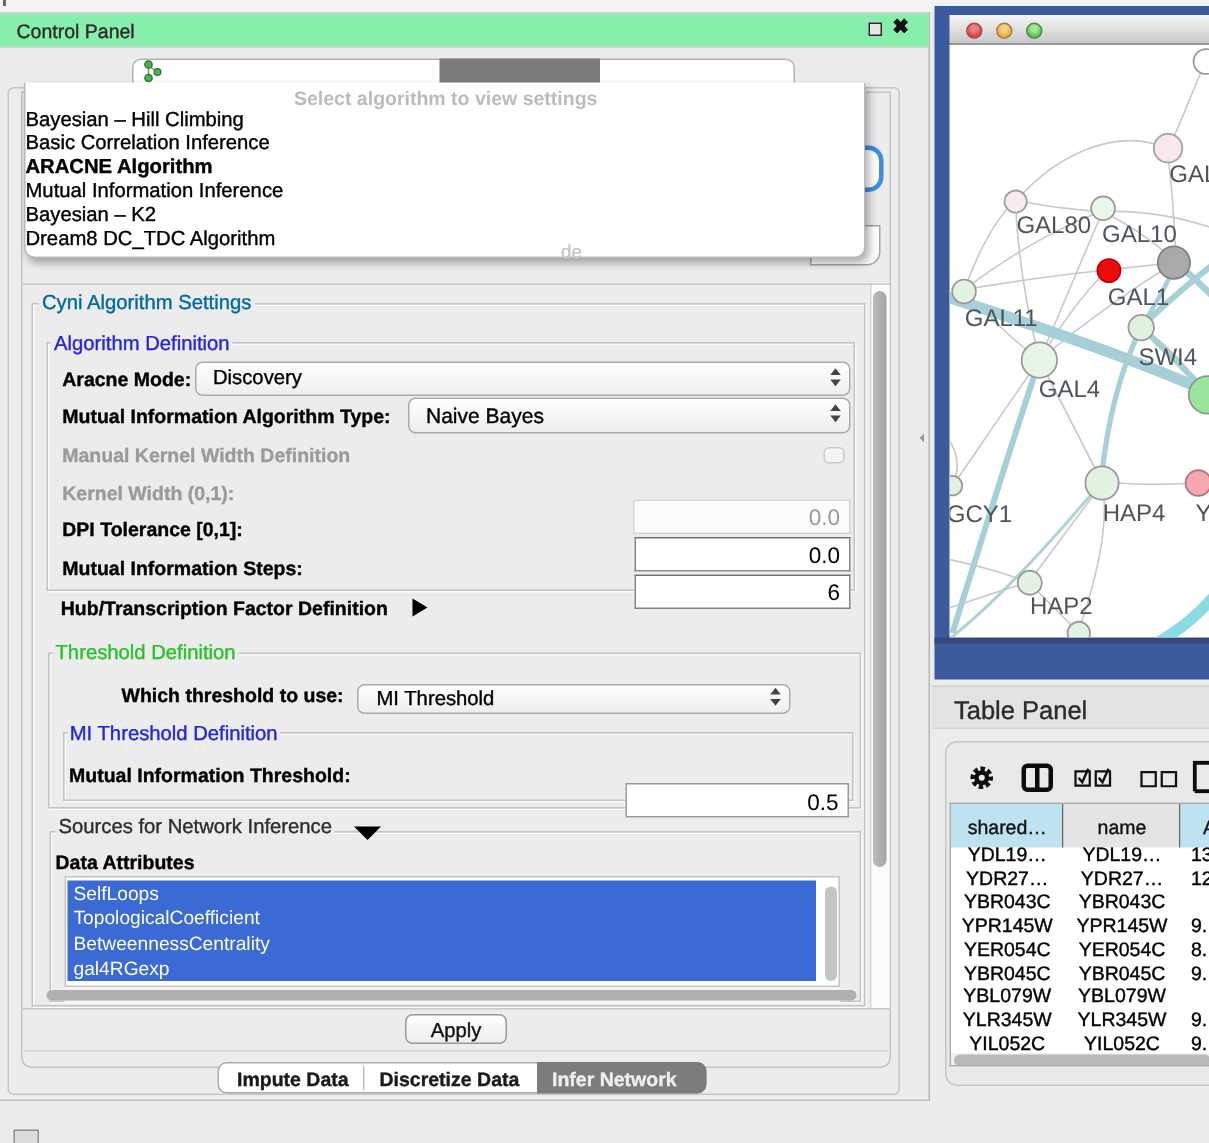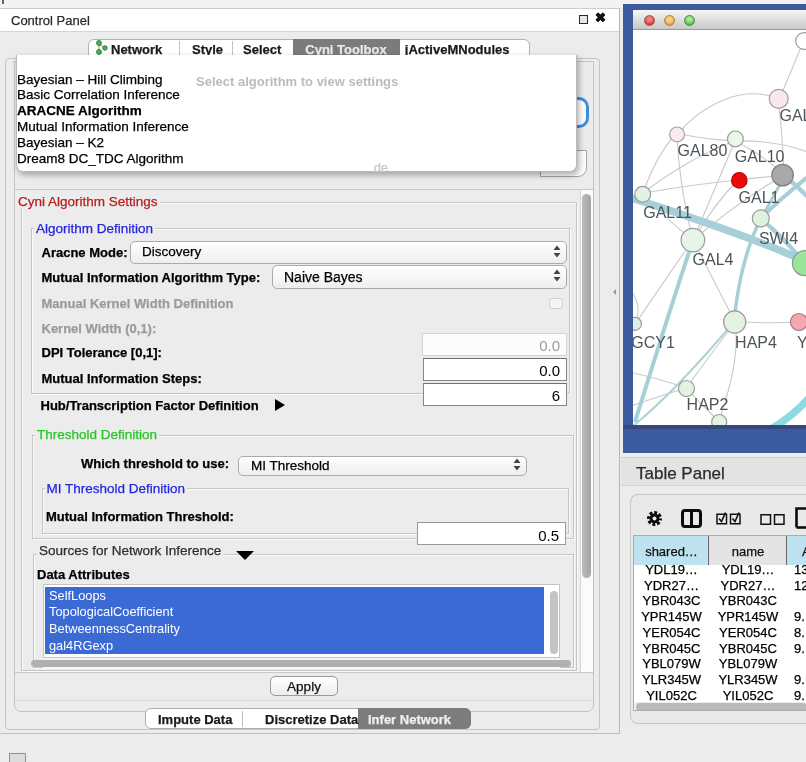--- a/index.html
+++ b/index.html
@@ -14,58 +14,49 @@
 .gt { padding:0 2px; background:#ececec; font-size:13.5px; white-space:nowrap; }
 </style>
 </head>
 <body>
 
 <div class="abs" style="left:0;top:0;width:806px;height:8px;background:#f3f3f3;"></div>
 <div class="abs" style="left:2px;top:0;width:2px;height:4px;background:#666;"></div>
 
 <div class="abs" style="left:0;top:8px;width:620px;height:726px;background:#ececec;border-right:1px solid #b6b6b6;border-top:1px solid #cdcdcd;border-bottom:1px solid #c0c0c0;">
 
-  <div class="abs" style="left:0;top:0;width:619px;height:23px;background:#ffffff;border-bottom:1px solid #d4d4d4;">
+  <div class="abs" style="left:0;top:0;width:619px;height:23px;background:#86efac;border-bottom:1px solid #d4d4d4;">
     <div class="abs" style="left:11px;top:4px;font-size:13px;color:#2b2b2b;">Control Panel</div>
     <div class="abs" style="left:579px;top:6px;width:9px;height:9px;border:1.5px solid #2a2a2a;background:#e6e6e6;"></div>
     <div class="abs" style="left:595px;top:1px;font-size:13px;font-weight:bold;color:#111;">✖</div>
   </div>
 
   <div class="abs" style="left:5px;top:49px;width:595px;height:672px;border:1px solid #c6c6c6;border-radius:4px;background:#ececec;"></div>
 
   <div class="abs" style="left:14px;top:52px;width:580px;height:651px;border:1px solid #c4c4c4;border-radius:0 0 7px 7px;background:#ececec;"></div>
 
   <div class="abs" style="left:88px;top:30px;width:442px;height:21px;background:#fff;border:1px solid #b3b3b3;border-radius:6px;"></div>
   <div class="abs" style="left:292.5px;top:30px;width:107.5px;height:21px;background:#7b7b7b;"></div>
-  <div class="abs" style="left:88px;top:30px;width:442px;height:21px;font-size:13px;font-weight:bold;color:#1a1a1a;">
-    <div class="abs" style="left:23px;top:2.8px;">Network</div>
-    <div class="abs" style="left:90.5px;top:2px;width:1px;height:17px;background:#c3c3c3;"></div>
-    <div class="abs" style="left:104px;top:2.8px;">Style</div>
-    <div class="abs" style="left:144px;top:2px;width:1px;height:17px;background:#c3c3c3;"></div>
-    <div class="abs" style="left:155px;top:2.8px;">Select</div>
-    <div class="abs" style="left:217.3px;top:2.8px;color:#e9e9e9;">Cyni Toolbox</div>
-    <div class="abs" style="left:316.8px;top:2.8px;">jActiveMNodules</div>
-  </div>
 
   <svg class="abs" style="left:95px;top:31px;" width="14" height="16" viewBox="0 0 14 16">
     <line x1="4" y1="4" x2="10" y2="8" stroke="#888" stroke-width="1"></line>
     <line x1="4" y1="4" x2="4" y2="12" stroke="#888" stroke-width="1"></line>
     <circle cx="4" cy="3" r="2.4" fill="#49b84c" stroke="#2c7a2e"></circle>
     <circle cx="10" cy="8" r="2.2" fill="#49b84c" stroke="#2c7a2e"></circle>
     <circle cx="4" cy="12" r="2.4" fill="#49b84c" stroke="#2c7a2e"></circle>
   </svg>
 
   <div class="abs" style="left:15px;top:180px;width:578px;height:1px;background:#c9c9c9;"></div>
   <div class="abs" style="left:15px;top:663px;width:578px;height:1px;background:#c9c9c9;"></div>
 
   <div class="abs" style="left:580px;top:181px;width:13px;height:482px;background:#fbfbfb;border-left:1px solid #d6d6d6;"></div>
   <div class="abs" style="left:582px;top:185px;width:9px;height:384px;background:linear-gradient(90deg,#bcbcbc,#a4a4a4);border-radius:5px;"></div>
 
   <div class="abs grp" style="left:21px;top:192.5px;width:556px;height:469px;"></div>
-  <div class="abs gt" style="left:16px;top:185px;color:#b91c1c;">Cyni Algorithm Settings</div>
+  <div class="abs gt" style="left:26px;top:185px;color:#0369a1;">Cyni Algorithm Settings</div>
 
   <div class="abs grp" style="left:31px;top:218.5px;width:539px;height:166px;"></div>
   <div class="abs gt" style="left:34px;top:211.5px;color:#2525e0;">Algorithm Definition</div>
 
   <div class="abs lbl" style="left:41.5px;top:236.3px;">Aracne Mode:</div>
   <div class="abs combo" style="left:130px;top:231.5px;width:437px;height:23.5px;"></div>
   <div class="abs" style="left:142px;top:235px;font-size:13.5px;color:#000;">Discovery</div>
 
   <div class="abs lbl" style="left:41.5px;top:260.7px;">Mutual Information Algorithm Type:</div>
   <div class="abs combo" style="left:272px;top:256px;width:295px;height:23.5px;"></div>
@@ -113,21 +104,21 @@
   <div class="abs" style="left:31px;top:651px;width:540px;height:7px;background:#b0b0b0;border-radius:4px;"></div>
 
   <div class="abs" style="left:270px;top:667px;width:68px;height:20px;background:linear-gradient(#ffffff,#ededed);border:1px solid #9a9a9a;border-radius:5px;text-align:center;font-size:13.5px;color:#111;padding-top:2px;">Apply</div>
   <div class="abs" style="left:15px;top:691px;width:578px;height:1px;background:#d8d8d8;"></div>
 
   <div class="abs" style="left:145px;top:699px;width:326px;height:21px;background:#fff;border:1px solid #ababab;border-radius:6px;"></div>
   <div class="abs" style="left:358px;top:699px;width:113px;height:21px;background:#7c7c7c;border-radius:0 6px 6px 0;"></div>
   <div class="abs" style="left:145px;top:699px;width:350px;height:21px;font-size:13px;font-weight:bold;color:#1a1a1a;">
     <div class="abs" style="left:13px;top:3.5px;">Impute Data</div>
     <div class="abs" style="left:97px;top:3px;width:1px;height:16px;background:#bcbcbc;"></div>
-    <div class="abs" style="left:120px;top:3.5px;">Discretize Data</div>
+    <div class="abs" style="left:108px;top:3.5px;">Discretize Data</div>
     <div class="abs" style="left:223px;top:3.5px;color:#efefef;">Infer Network</div>
   </div>
 </div>
 
 <svg class="abs" style="left:552px;top:244.5px;z-index:2;" width="10" height="13" viewBox="0 0 10 13">
   <path d="M 5,0.5 L 8.5,5 L 1.5,5 Z" fill="#444"></path>
     <path d="M 5,12.5 L 8.5,8 L 1.5,8 Z" fill="#444"></path>
 </svg>
 <svg class="abs" style="left:552px;top:269px;z-index:2;" width="10" height="13" viewBox="0 0 10 13">
   <path d="M 5,0.5 L 8.5,5 L 1.5,5 Z" fill="#444"></path>
@@ -137,21 +128,21 @@
   <path d="M 5,0.5 L 8.5,5 L 1.5,5 Z" fill="#444"></path>
     <path d="M 5,12.5 L 8.5,8 L 1.5,8 Z" fill="#444"></path>
 </svg>
 
 <div class="abs" style="left:563px;top:97px;width:26px;height:31px;border:3.5px solid #3e8ede;border-radius:0 10px 10px 0;background:#fff;z-index:5;"></div>
 <div class="abs" style="left:540px;top:150px;width:47px;height:27px;border:1px solid #a5a5a5;border-radius:0 0 9px 0;background:#fdfdfd;z-index:5;"></div>
 <div class="abs" style="left:374px;top:161px;font-size:12.5px;color:#c6c6c6;z-index:32;">de</div>
 
 <div class="abs" style="left:16px;top:55px;width:561px;height:117px;background:#fff;border:1px solid #b9b9b9;border-top:none;border-radius:0 0 7px 7px;box-shadow:2px 3px 6px rgba(0,0,0,0.32);z-index:30;"></div>
 <div class="abs" style="left:0;top:0;z-index:31;width:586px;">
-  <div class="abs" style="left:196px;top:58px;font-size:13px;font-weight:bold;color:#bbbbbb;margin-top:16px;-webkit-text-stroke:0;">Select algorithm to view settings</div>
+  <div class="abs" style="left:196px;top:58px;font-size:13px;font-weight:bold;color:#bbbbbb;-webkit-text-stroke:0;">Select algorithm to view settings</div>
   <div class="abs" style="left:17px;top:71.5px;font-size:13.5px;color:#000;line-height:15.9px;">Bayesian – Hill Climbing<br>Basic Correlation Inference<br><b>ARACNE Algorithm</b><br>Mutual Information Inference<br>Bayesian – K2<br>Dream8 DC_TDC Algorithm</div>
 </div>
 
 <div class="abs" style="left:613px;top:289px;width:0;height:0;border-right:3.5px solid #9a9a9a;border-top:3.5px solid transparent;border-bottom:3.5px solid transparent;"></div>
 
 <div class="abs" style="left:623px;top:4px;width:183px;height:449px;background:#3c5b9e;"></div>
 <div class="abs" style="left:623px;top:425px;width:183px;height:4px;background:#37477d;"></div>
 
 <div class="abs" style="left:633px;top:10px;width:173px;height:20px;background:linear-gradient(#f6f6f6,#c8c8c8);border-bottom:1px solid #9a9a9a;"></div>
 <div class="abs" style="left:644px;top:15px;width:11px;height:11px;border-radius:50%;background:radial-gradient(circle at 50% 35%,#f08080 0 25%,#dd3c3c 70%,#b02020);border:0.5px solid #a05050;"></div>

